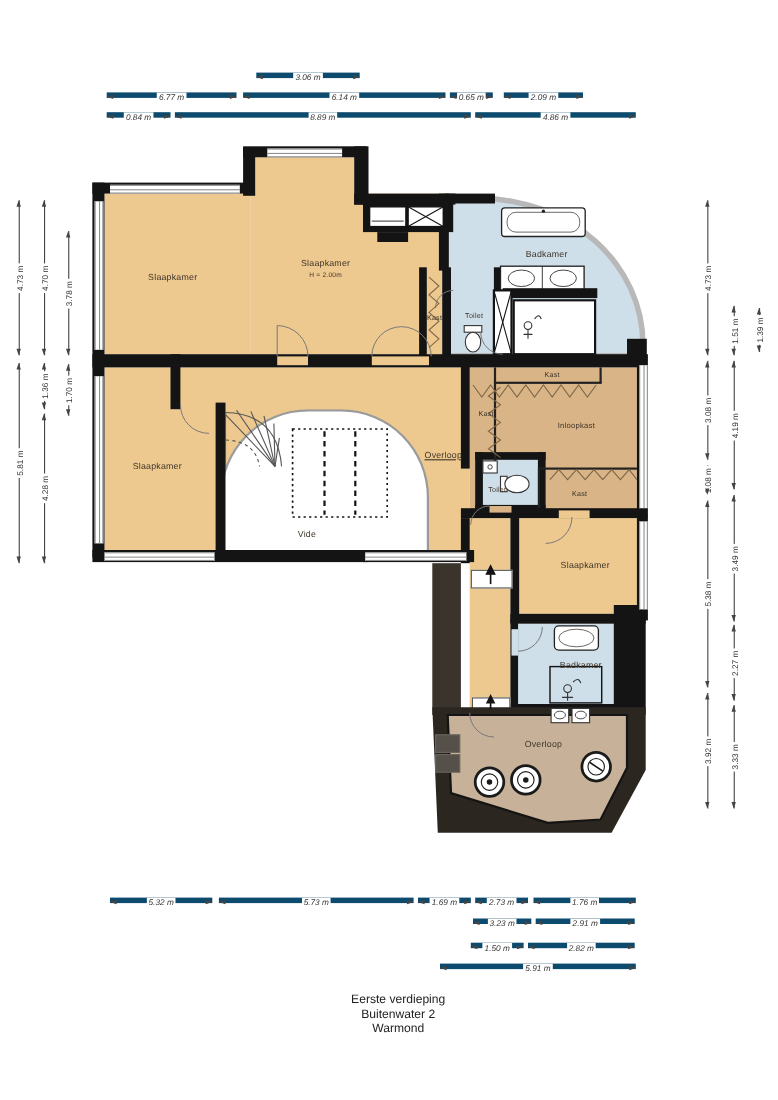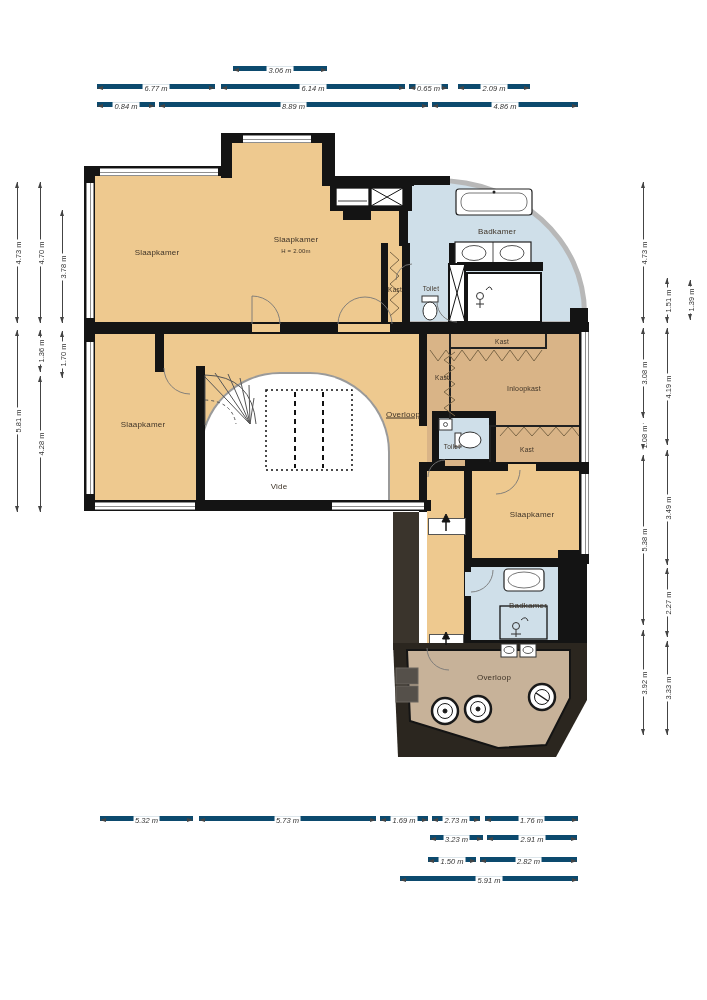--- a/index.html
+++ b/index.html
@@ -361,13 +361,18 @@
         <span class="dim-label">1.50 m</span>
       </div>
       <div class="dim h" style="left: 480px; top: 857px; width: 97px;">
         <span class="dim-label">2.82 m</span>
       </div>
       <div class="dim h" style="left: 400px; top: 876px; width: 178px;">
         <span class="dim-label">5.91 m</span>
       </div>
     </div>
 
+  <div id="title">
+    <div>Eerste verdieping</div>
+    <div>Buitenwater 2</div>
+    <div>Warmond</div>
+  </div>
 </div>
 
 </body></html>

